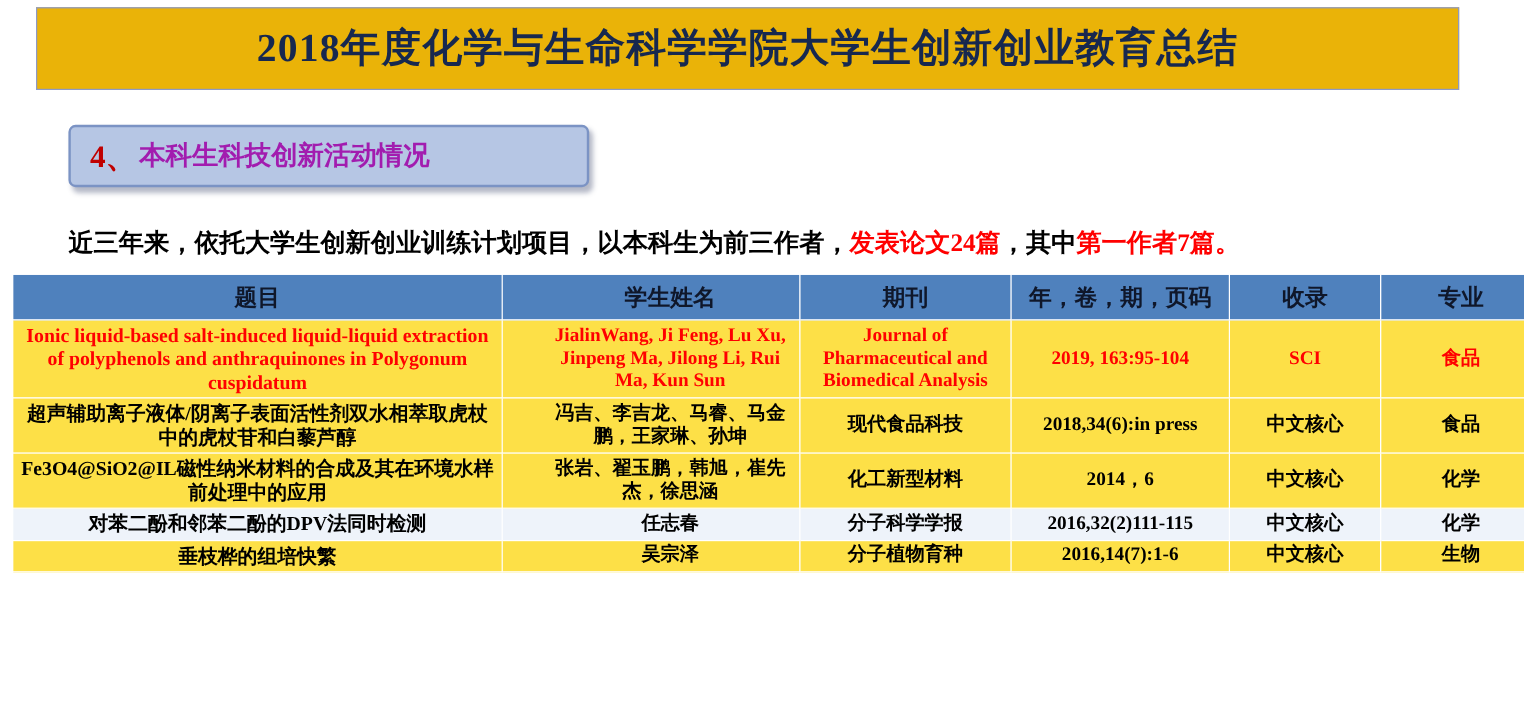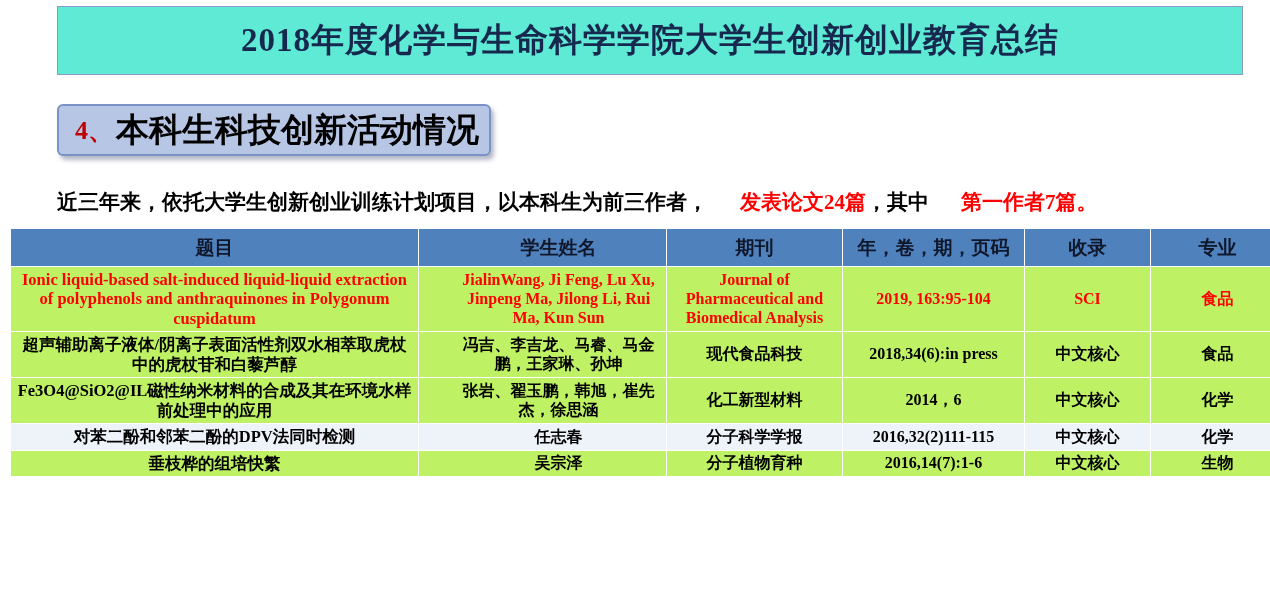--- a/index.html
+++ b/index.html
@@ -6,23 +6,23 @@
   body{
     width:1270px;height:605px;
     background:#ffffff;
     font-family:"Liberation Sans", sans-serif;
     overflow:hidden;
     position:relative;
   }
   
   .title-banner{
     position:absolute;
-    left:57px; top:6px;
+    left:30px; top:6px;
     width:1186px; height:69px;
-    background:#5eead4;
+    background:#eab308;
     border:1px solid #8d99c6;
     display:flex; align-items:center; justify-content:center;
     box-sizing:border-box;
   }
   .title-banner .title-text{
     font-family:"Liberation Serif", serif;
     font-weight:bold;
     font-size:33px;
     color:#17284f;
     letter-spacing:1px;
@@ -44,35 +44,35 @@
   .section-pill .num{
     font-family:"Liberation Serif", serif;
     font-weight:bold;
     font-size:26px;
     color:#c00000;
     margin-right:2px;
   }
   .section-pill .sect-text{
     font-family:"Liberation Serif", serif;
     font-weight:bold;
-    font-size:33px;
-    color:#000000;
+    font-size:22px;
+    color:#a21caf;
   }
   
   .intro{
     position:absolute;
     left:57px; top:188px;
     width:1160px;
     font-family:"Liberation Serif", serif;
     font-weight:bold;
     font-size:21px;
     color:#000000;
     white-space:nowrap;
   }
-  .intro .red{color:#ff0000;margin-left:32px;}
+  .intro .red{color:#ff0000;}
   
   .tbl-wrap{
     position:absolute;
     left:10px; top:228px;
     width:1250px;
   }
   table{
     border-collapse:collapse;
     width:1250px;
     table-layout:fixed;
@@ -92,21 +92,21 @@
     font-size:19px;
     height:38px;
   }
   tbody td{
     font-family:"Liberation Serif", serif;
     font-weight:bold;
     font-size:16px;
     line-height:1.18;
     color:#000000;
   }
-  tbody tr.band-a td{background:#bef264;}
+  tbody tr.band-a td{background:#fde047;}
   tbody tr.band-b td{background:#eef3fa;}
   tbody tr.red td{color:#ff0000;}
   td.col-title{font-size:16.5px;}
   .c0{width:408px;}
   .c1{width:248px;padding-left:36px;}
   .c2{width:176px;}
   .c3{width:182px;}
   .c4{width:126px;}
   .c5{width:134px;margin-top:20px;}
 </style>

